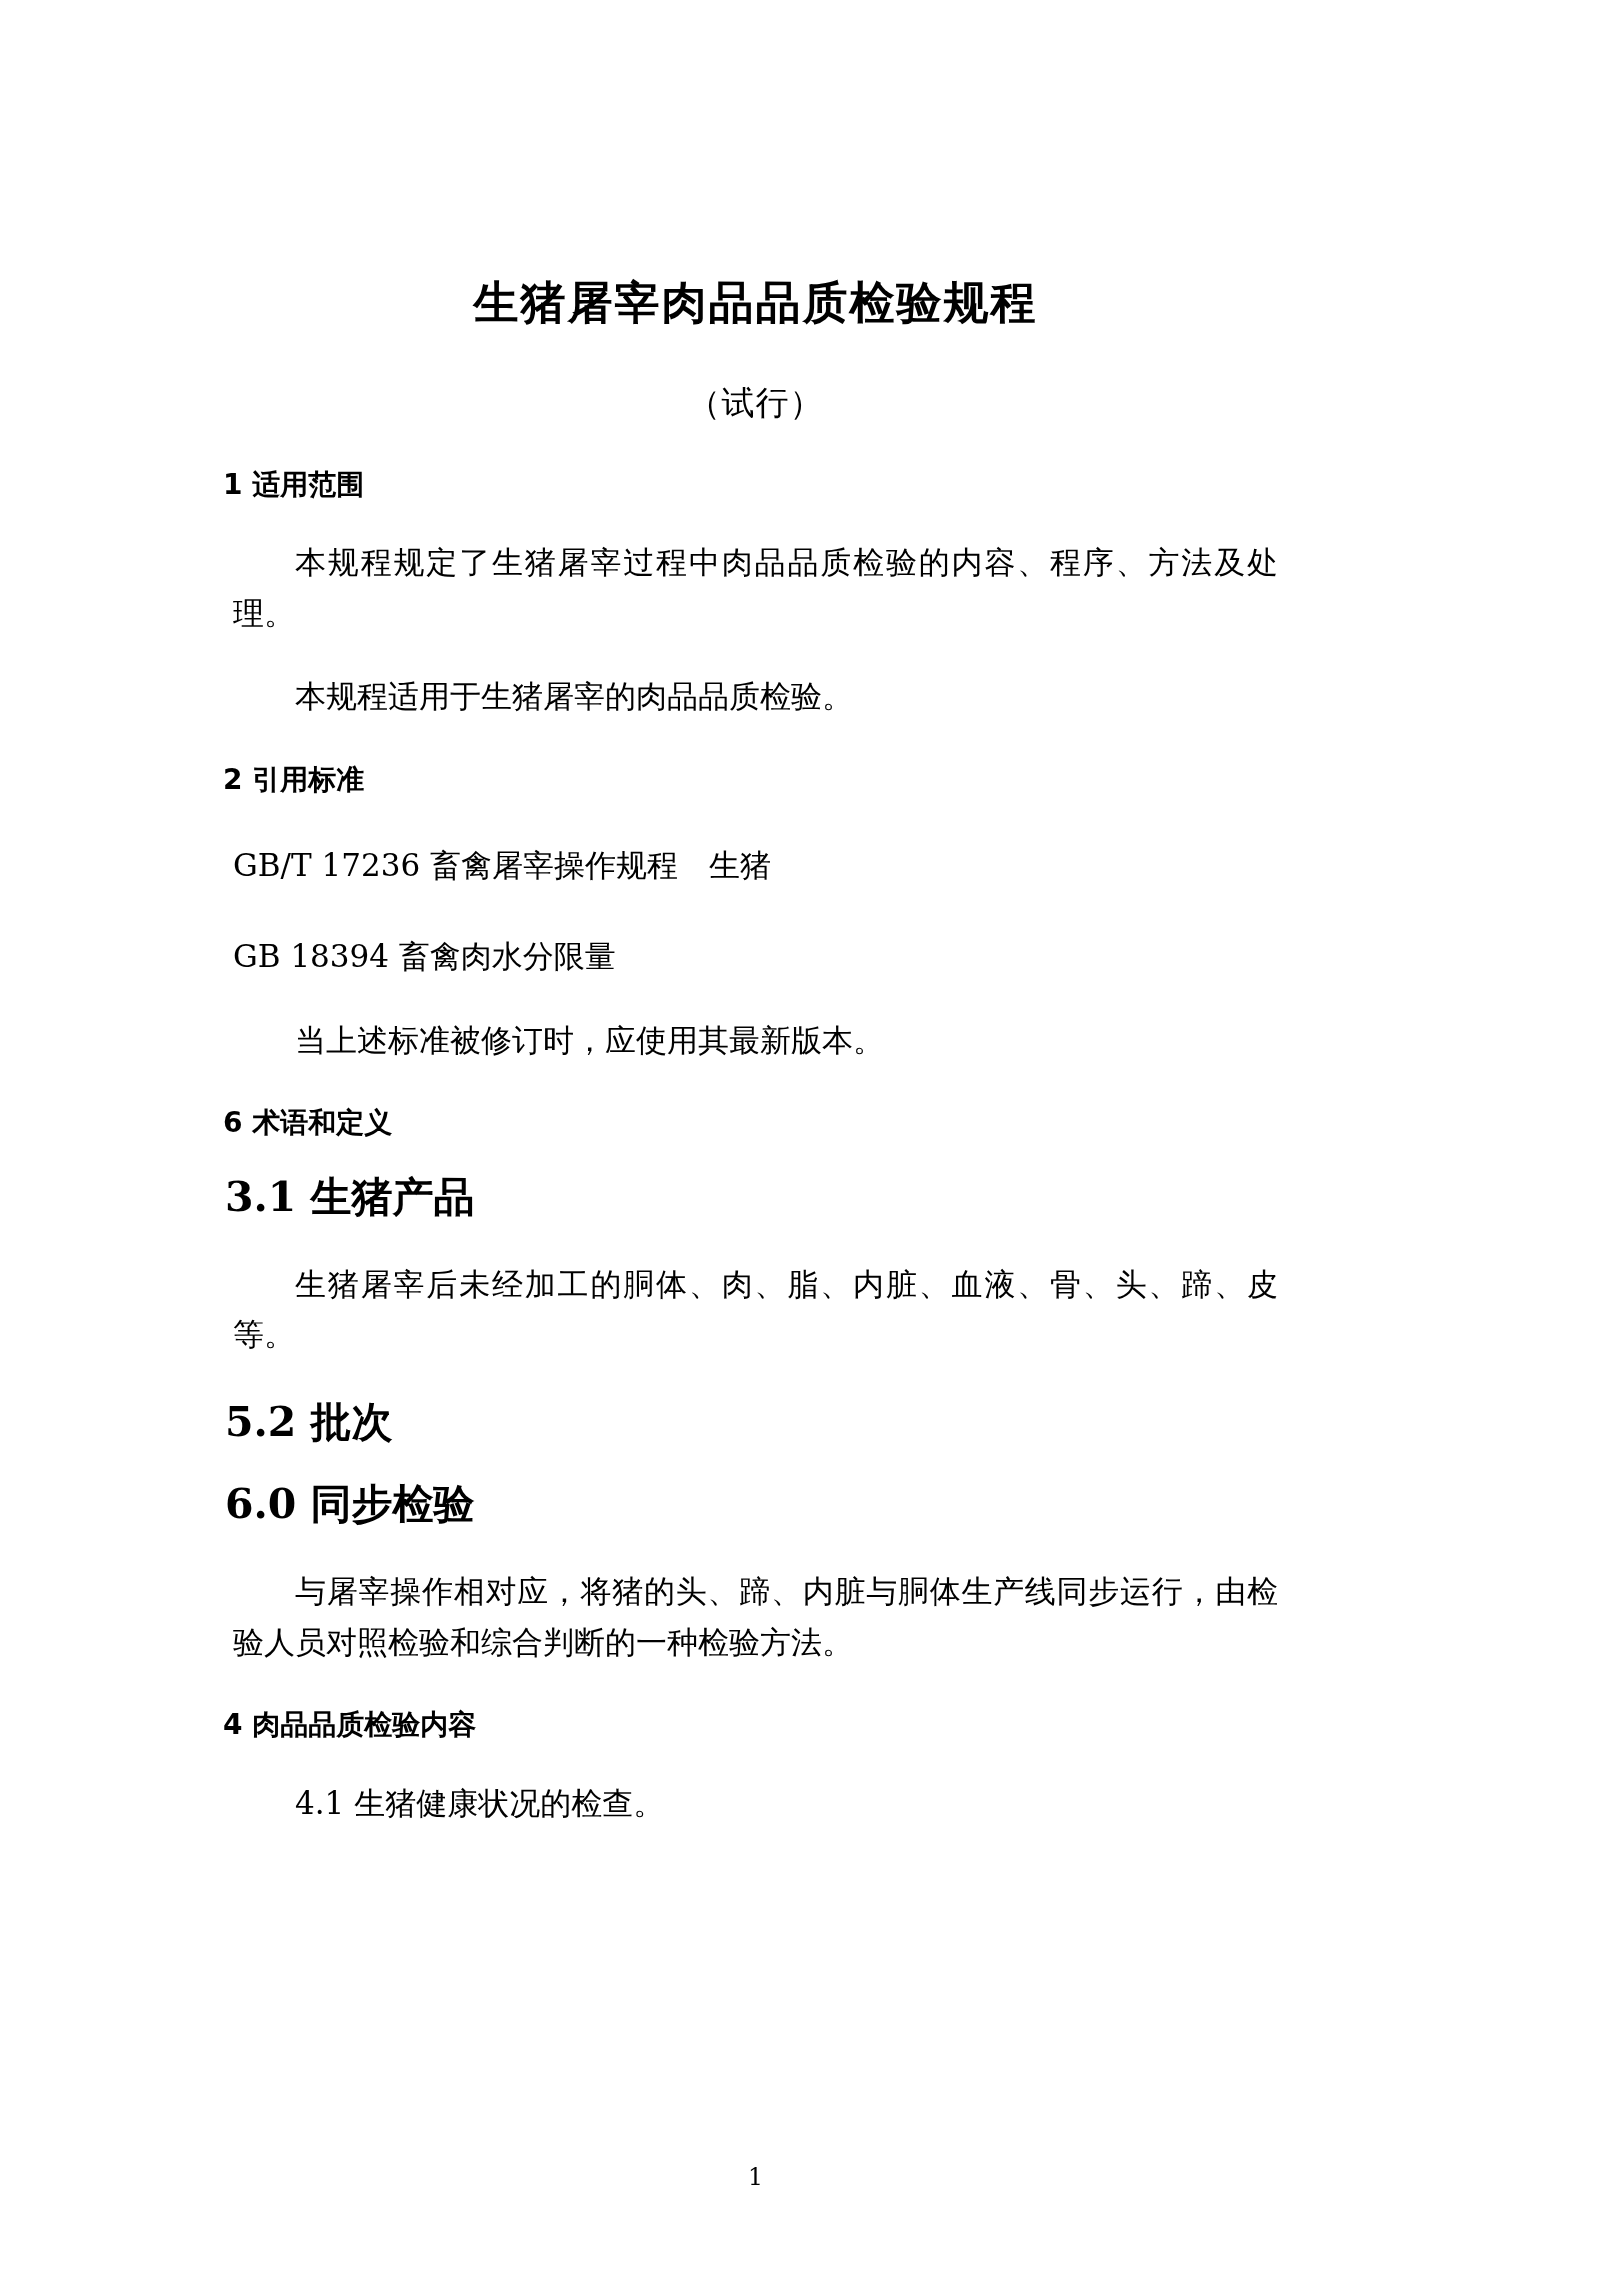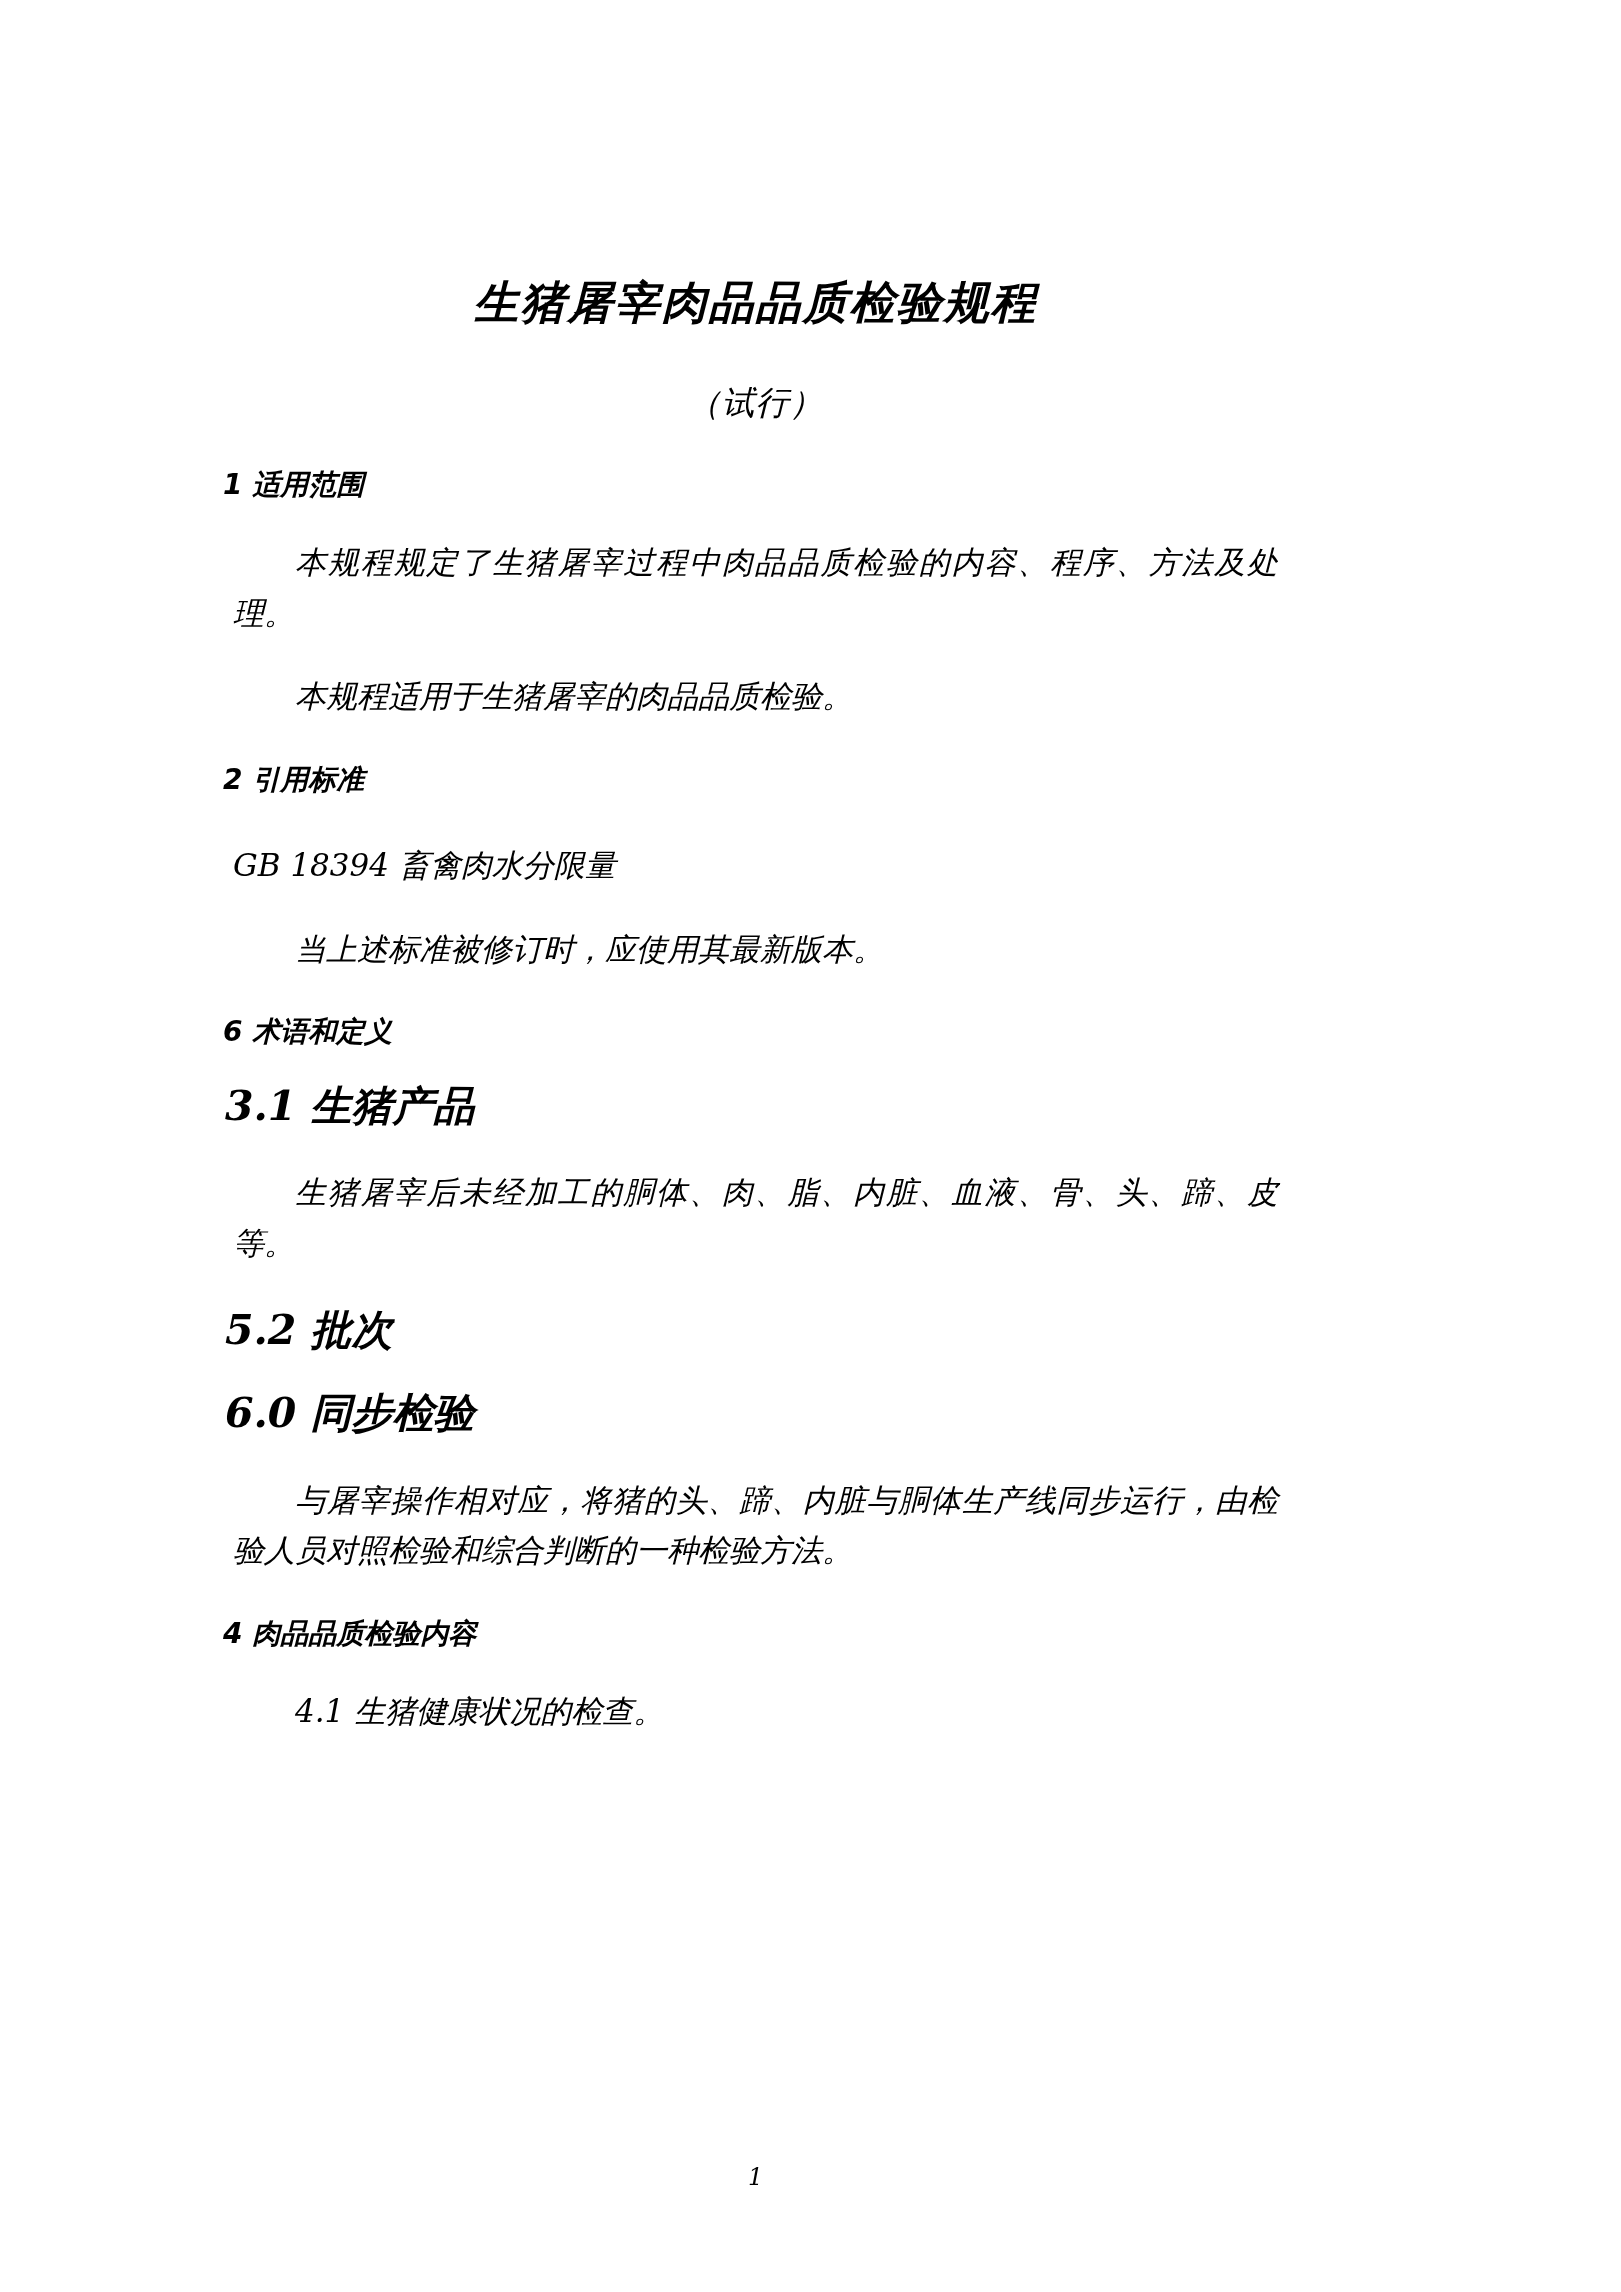--- a/index.html
+++ b/index.html
@@ -14,21 +14,20 @@
     color: #000000;
     position: relative;
     overflow: hidden;
   }
   .page {
     position: relative;
     width: 1511px;
     height: 2293px;
     box-sizing: border-box;
     padding: 0 221px;
-    font-style: italic;
   }
   .doc-title {
     text-align: center;
     font-size: 45px;
     font-weight: bold;
     letter-spacing: 2px;
     margin: 0;
     padding-top: 276px;
     line-height: 1.2;
     font-family: "DejaVu Sans", "Liberation Sans", sans-serif;
@@ -87,20 +86,21 @@
 <div class="page">
 
   <h1 class="doc-title">生猪屠宰肉品品质检验规程</h1>
   <div class="doc-subtitle">（试行）</div>
 
   <h2 class="section-heading">1  适用范围</h2>
   <p class="body-par">本规程规定了生猪屠宰过程中肉品品质检验的内容、程序、方法及处理。</p>
   <p class="body-par">本规程适用于生猪屠宰的肉品品质检验。</p>
 
   <h2 class="section-heading">2  引用标准</h2>
+  <p class="body-par ref">GB/T 17236  畜禽屠宰操作规程　生猪</p>
   <p class="body-par ref">GB 18394  畜禽肉水分限量</p>
   <p class="body-par">当上述标准被修订时，应使用其最新版本。</p>
 
   <h2 class="section-heading">6  术语和定义</h2>
 
   <h3 class="sub-heading">3.1  生猪产品</h3>
   <p class="body-par">生猪屠宰后未经加工的胴体、肉、脂、内脏、血液、骨、头、蹄、皮等。</p>
 
   <h3 class="sub-heading">5.2  批次</h3>
 

